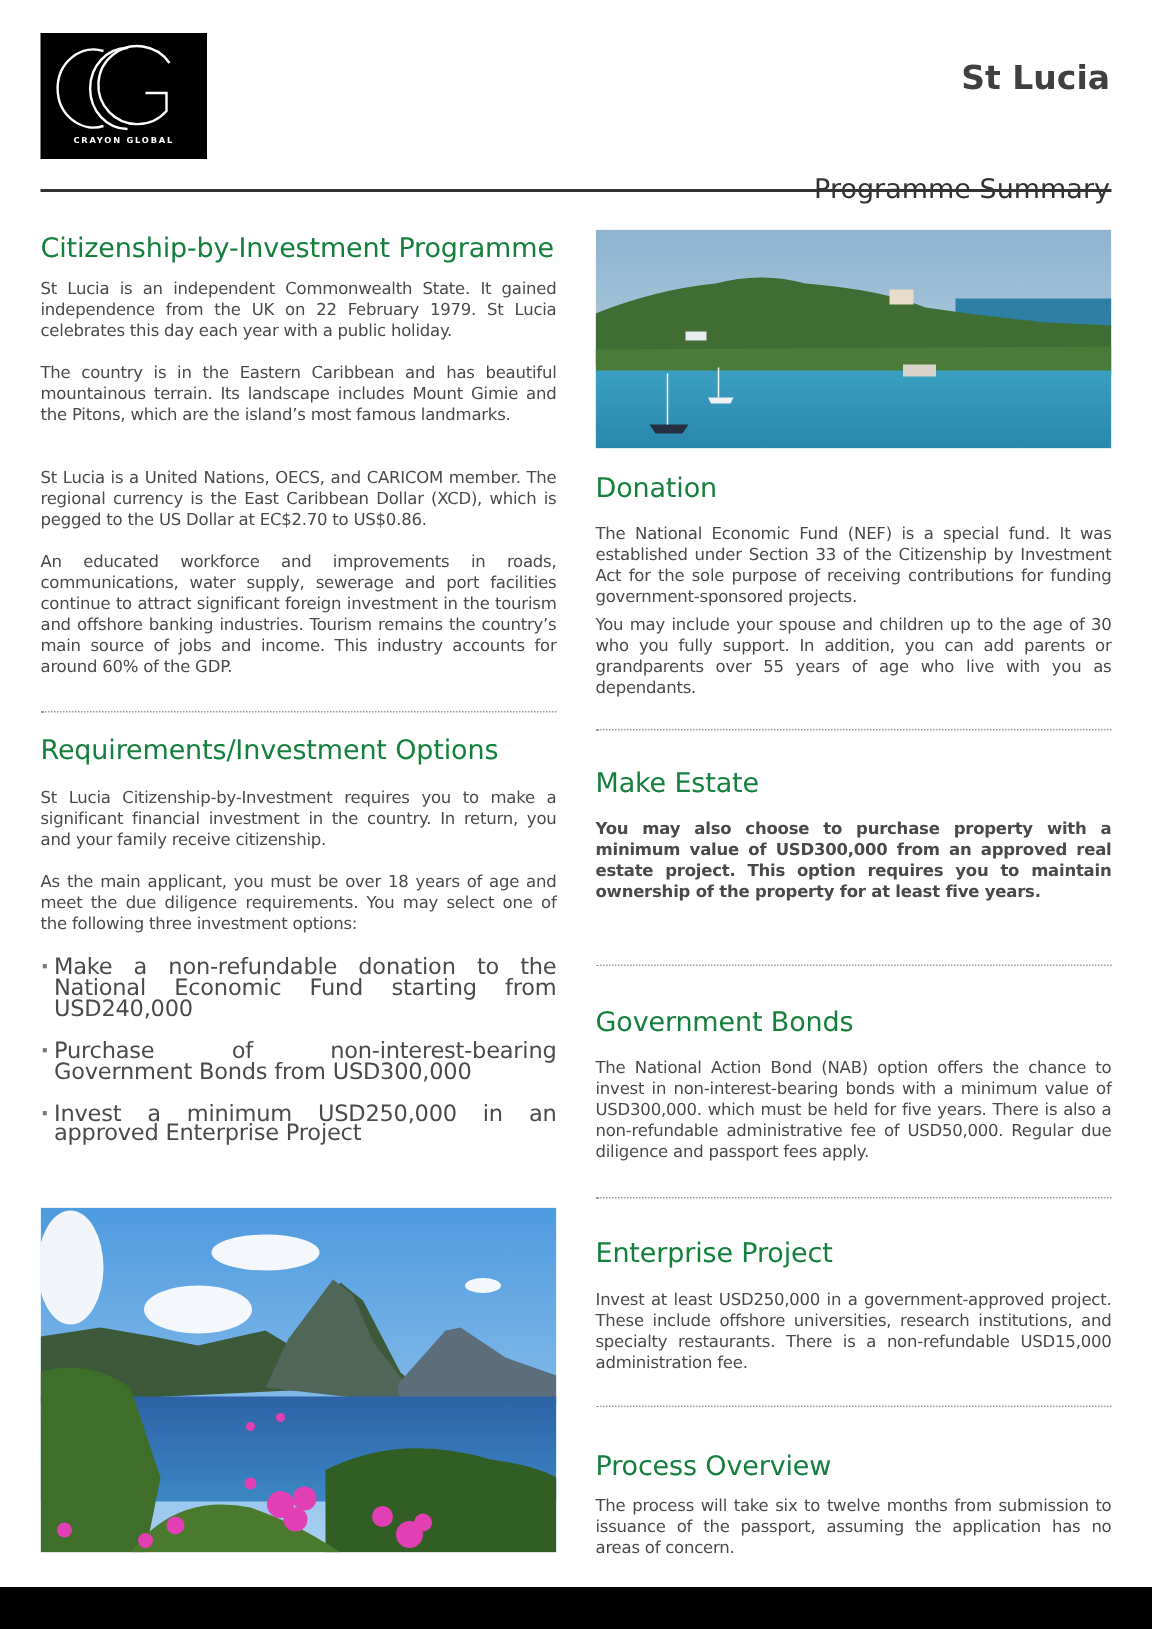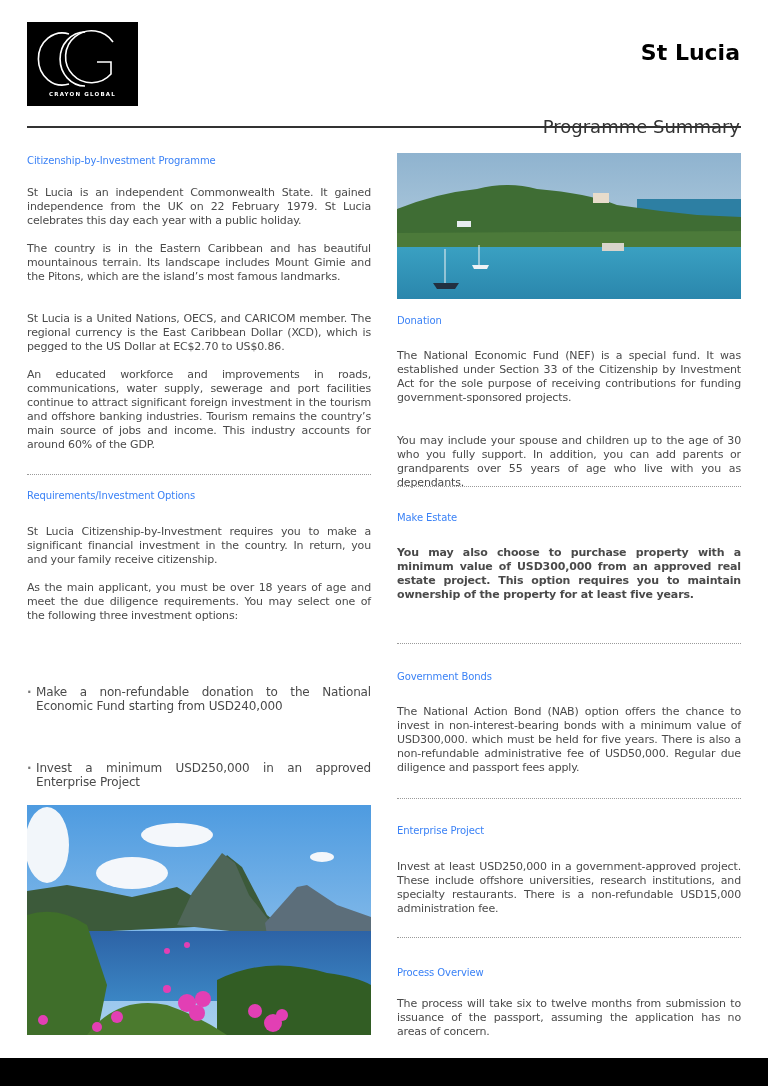--- a/index.html
+++ b/index.html
@@ -3,31 +3,31 @@
   <meta charset="utf-8">
   <style>
     html, body { margin: 0; padding: 0; background: #ffffff; }
     body { width: 768px; height: 1086px; position: relative; overflow: hidden;
            font-family: "DejaVu Sans", "Liberation Sans", sans-serif; color: #3a3a3a; }
     .abs { position: absolute; }
     .logo { left: 27px; top: 22px; width: 111px; height: 84px; background: #000; }
     .logo svg { position: absolute; left: 0; top: 0; }
     .logo-text { position: absolute; left: 0; right: 0; top: 69px; text-align: center;
                  color: #fff; font-size: 5.5px; font-weight: bold; letter-spacing: 1.2px; }
-    .title { right: 28px; top: 40px; font-size: 22px; font-weight: bold; color: #000000; text-align: right; }
+    .title { right: 28px; top: 40px; font-size: 22px; font-weight: bold; color: #404040; text-align: right; }
     .subtitle { right: 28px; top: 68px; font-size: 18px; color: #333; text-align: right; font-weight: normal; margin-top: 48px; }
     .rule { left: 27px; top: 126px; width: 714px; height: 2px; background: #333; }
     .col-left { left: 27px; width: 344px; }
     .col-right { left: 397px; width: 344px; }
-    h2 { margin: 0; font-size: 10px; font-weight: normal; color: #3b82f6; letter-spacing: -0.1px; }
+    h2 { margin: 0; font-size: 18px; font-weight: normal; color: #15803d; letter-spacing: -0.1px; }
     p { margin: 0; font-size: 11px; line-height: 13.9px; text-align: justify; color: #4a4a4a; letter-spacing: -0.15px; }
     .dots { height: 0; border-top: 1px dotted #9a9a9a; }
     ul.bullets { list-style: none; margin: 0; padding: 0; }
-    ul.bullets li { position: relative; padding-left: 9px; font-size: 12px; line-height: 13.9px;
-                    text-align: justify; color: #4a4a4a; letter-spacing: -0.15px; margin-bottom: 14px; margin-top: 48px; }
+    ul.bullets li { position: relative; padding-left: 9px; font-size: 15px; line-height: 13.9px;
+                    text-align: justify; color: #4a4a4a; letter-spacing: -0.15px; margin-bottom: 14px; }
     ul.bullets li::before { content: "\00B7"; position: absolute; left: 0; top: 0; color: #777; font-weight: bold; }
     .photo { overflow: hidden; }
     .footer-bar { left: 0; top: 1058px; width: 768px; height: 28px; background: #000; }
   </style>
 </head>
 <body>
 
 <div class="abs logo">
   <svg width="111" height="84" viewBox="0 0 111 84">
     <path d="M42 12 A24 26 0 1 0 42 62" fill="none" stroke="#fff" stroke-width="1.6"></path>
@@ -46,20 +46,21 @@
 <p class="abs col-left" style="top:242px;">The country is in the Eastern Caribbean and has beautiful mountainous terrain. Its landscape includes Mount Gimie and the Pitons, which are the island’s most famous landmarks.</p>
 <p class="abs col-left" style="top:312px;">St Lucia is a United Nations, OECS, and CARICOM member. The regional currency is the East Caribbean Dollar (XCD), which is pegged to the US Dollar at EC$2.70 to US$0.86.</p>
 <p class="abs col-left" style="top:368px;">An educated workforce and improvements in roads, communications, water supply, sewerage and port facilities continue to attract significant foreign investment in the tourism and offshore banking industries. Tourism remains the country’s main source of jobs and income. This industry accounts for around 60% of the GDP.</p>
 <div class="abs col-left dots" style="top:474px;"></div>
 
 <h2 class="abs col-left" style="top:490px;">Requirements/Investment Options</h2>
 <p class="abs col-left" style="top:525px;">St Lucia Citizenship-by-Investment requires you to make a significant financial investment in the country. In return, you and your family receive citizenship.</p>
 <p class="abs col-left" style="top:581px;">As the main applicant, you must be over 18 years of age and meet the due diligence requirements. You may select one of the following three investment options:</p>
 <ul class="abs col-left bullets" style="top:638px;">
   <li>Make a non-refundable donation to the National Economic Fund starting from USD240,000</li>
+  <li>Purchase of non-interest-bearing Government Bonds from USD300,000</li>
   <li>Invest a minimum USD250,000 in an approved Enterprise Project</li>
 </ul>
 
 <div class="abs photo" style="left:27px; top:805px; width:344px; height:230px;">
   <svg width="344" height="230" viewBox="0 0 344 230" preserveAspectRatio="none">
     <defs>
       <linearGradient id="sky2" x1="0" y1="0" x2="0" y2="1">
         <stop offset="0" stop-color="#4e9be0"></stop>
         <stop offset="1" stop-color="#a9d0f0"></stop>
       </linearGradient>
@@ -119,21 +120,21 @@
     <rect x="60" y="68" width="14" height="6" fill="#e7ecf0"></rect>
     <polygon points="36,130 62,130 58,136 40,136" fill="#223040"></polygon>
     <line x1="48" y1="130" x2="48" y2="96" stroke="#f4f4f4" stroke-width="1"></line>
     <polygon points="75,112 92,112 90,116 77,116" fill="#eef2f5"></polygon>
     <line x1="82" y1="112" x2="82" y2="92" stroke="#f4f4f4" stroke-width="1"></line>
   </svg>
 </div>
 
 <h2 class="abs col-right" style="top:315px;">Donation</h2>
 <p class="abs col-right" style="top:349px;">The National Economic Fund (NEF) is a special fund. It was established under Section 33 of the Citizenship by Investment Act for the sole purpose of receiving contributions for funding government-sponsored projects.</p>
-<p class="abs col-right" style="top:434px;">You may include your spouse and children up to the age of 30 who you fully support. In addition, you can add parents or grandparents over 55 years of age who live with you as dependants.</p>
+<p class="abs col-right" style="top:410px;">You may include your spouse and children up to the age of 30 who you fully support. In addition, you can add parents or grandparents over 55 years of age who live with you as dependants.</p>
 <div class="abs col-right dots" style="top:486px;"></div>
 
 <h2 class="abs col-right" style="top:512px;">Make Estate</h2>
 <p class="abs col-right" style="top:546px;font-weight:bold;">You may also choose to purchase property with a minimum value of USD300,000 from an approved real estate project. This option requires you to maintain ownership of the property for at least five years.</p>
 <div class="abs col-right dots" style="top:643px;"></div>
 
 <h2 class="abs col-right" style="top:671px;">Government Bonds</h2>
 <p class="abs col-right" style="top:705px;">The National Action Bond (NAB) option offers the chance to invest in non-interest-bearing bonds with a minimum value of USD300,000. which must be held for five years. There is also a non-refundable administrative fee of USD50,000. Regular due diligence and passport fees apply.</p>
 <div class="abs col-right dots" style="top:798px;"></div>
 

